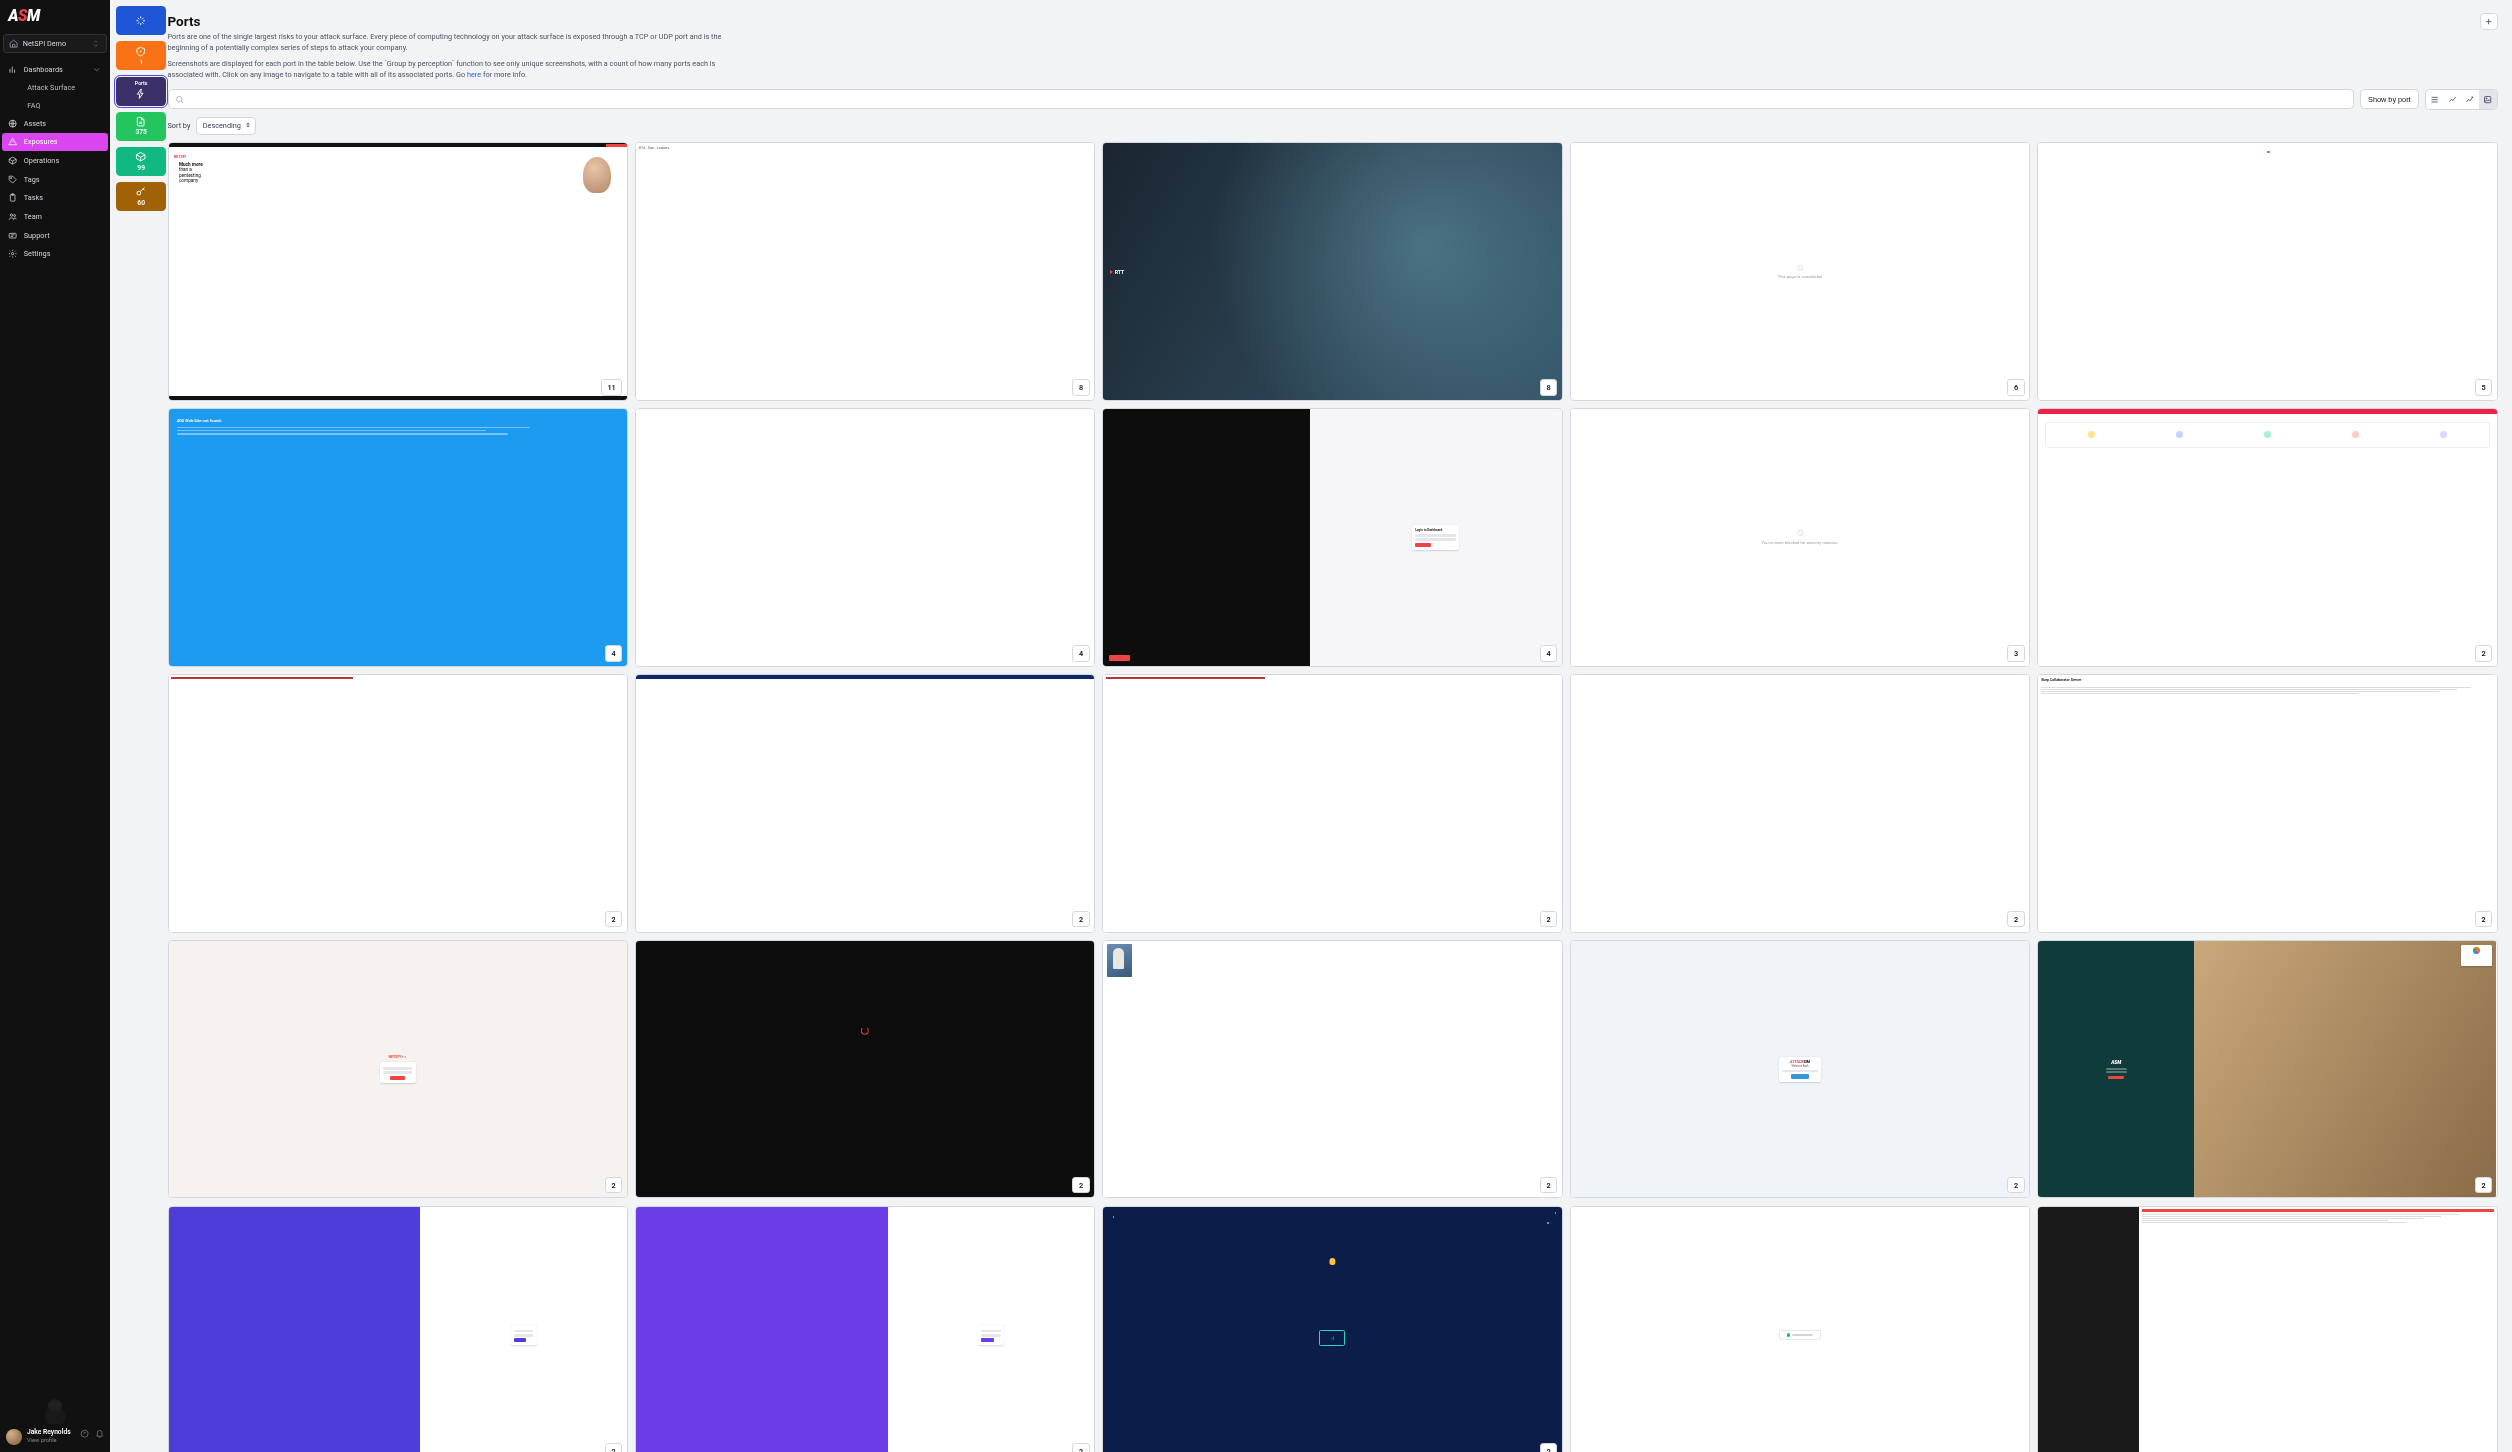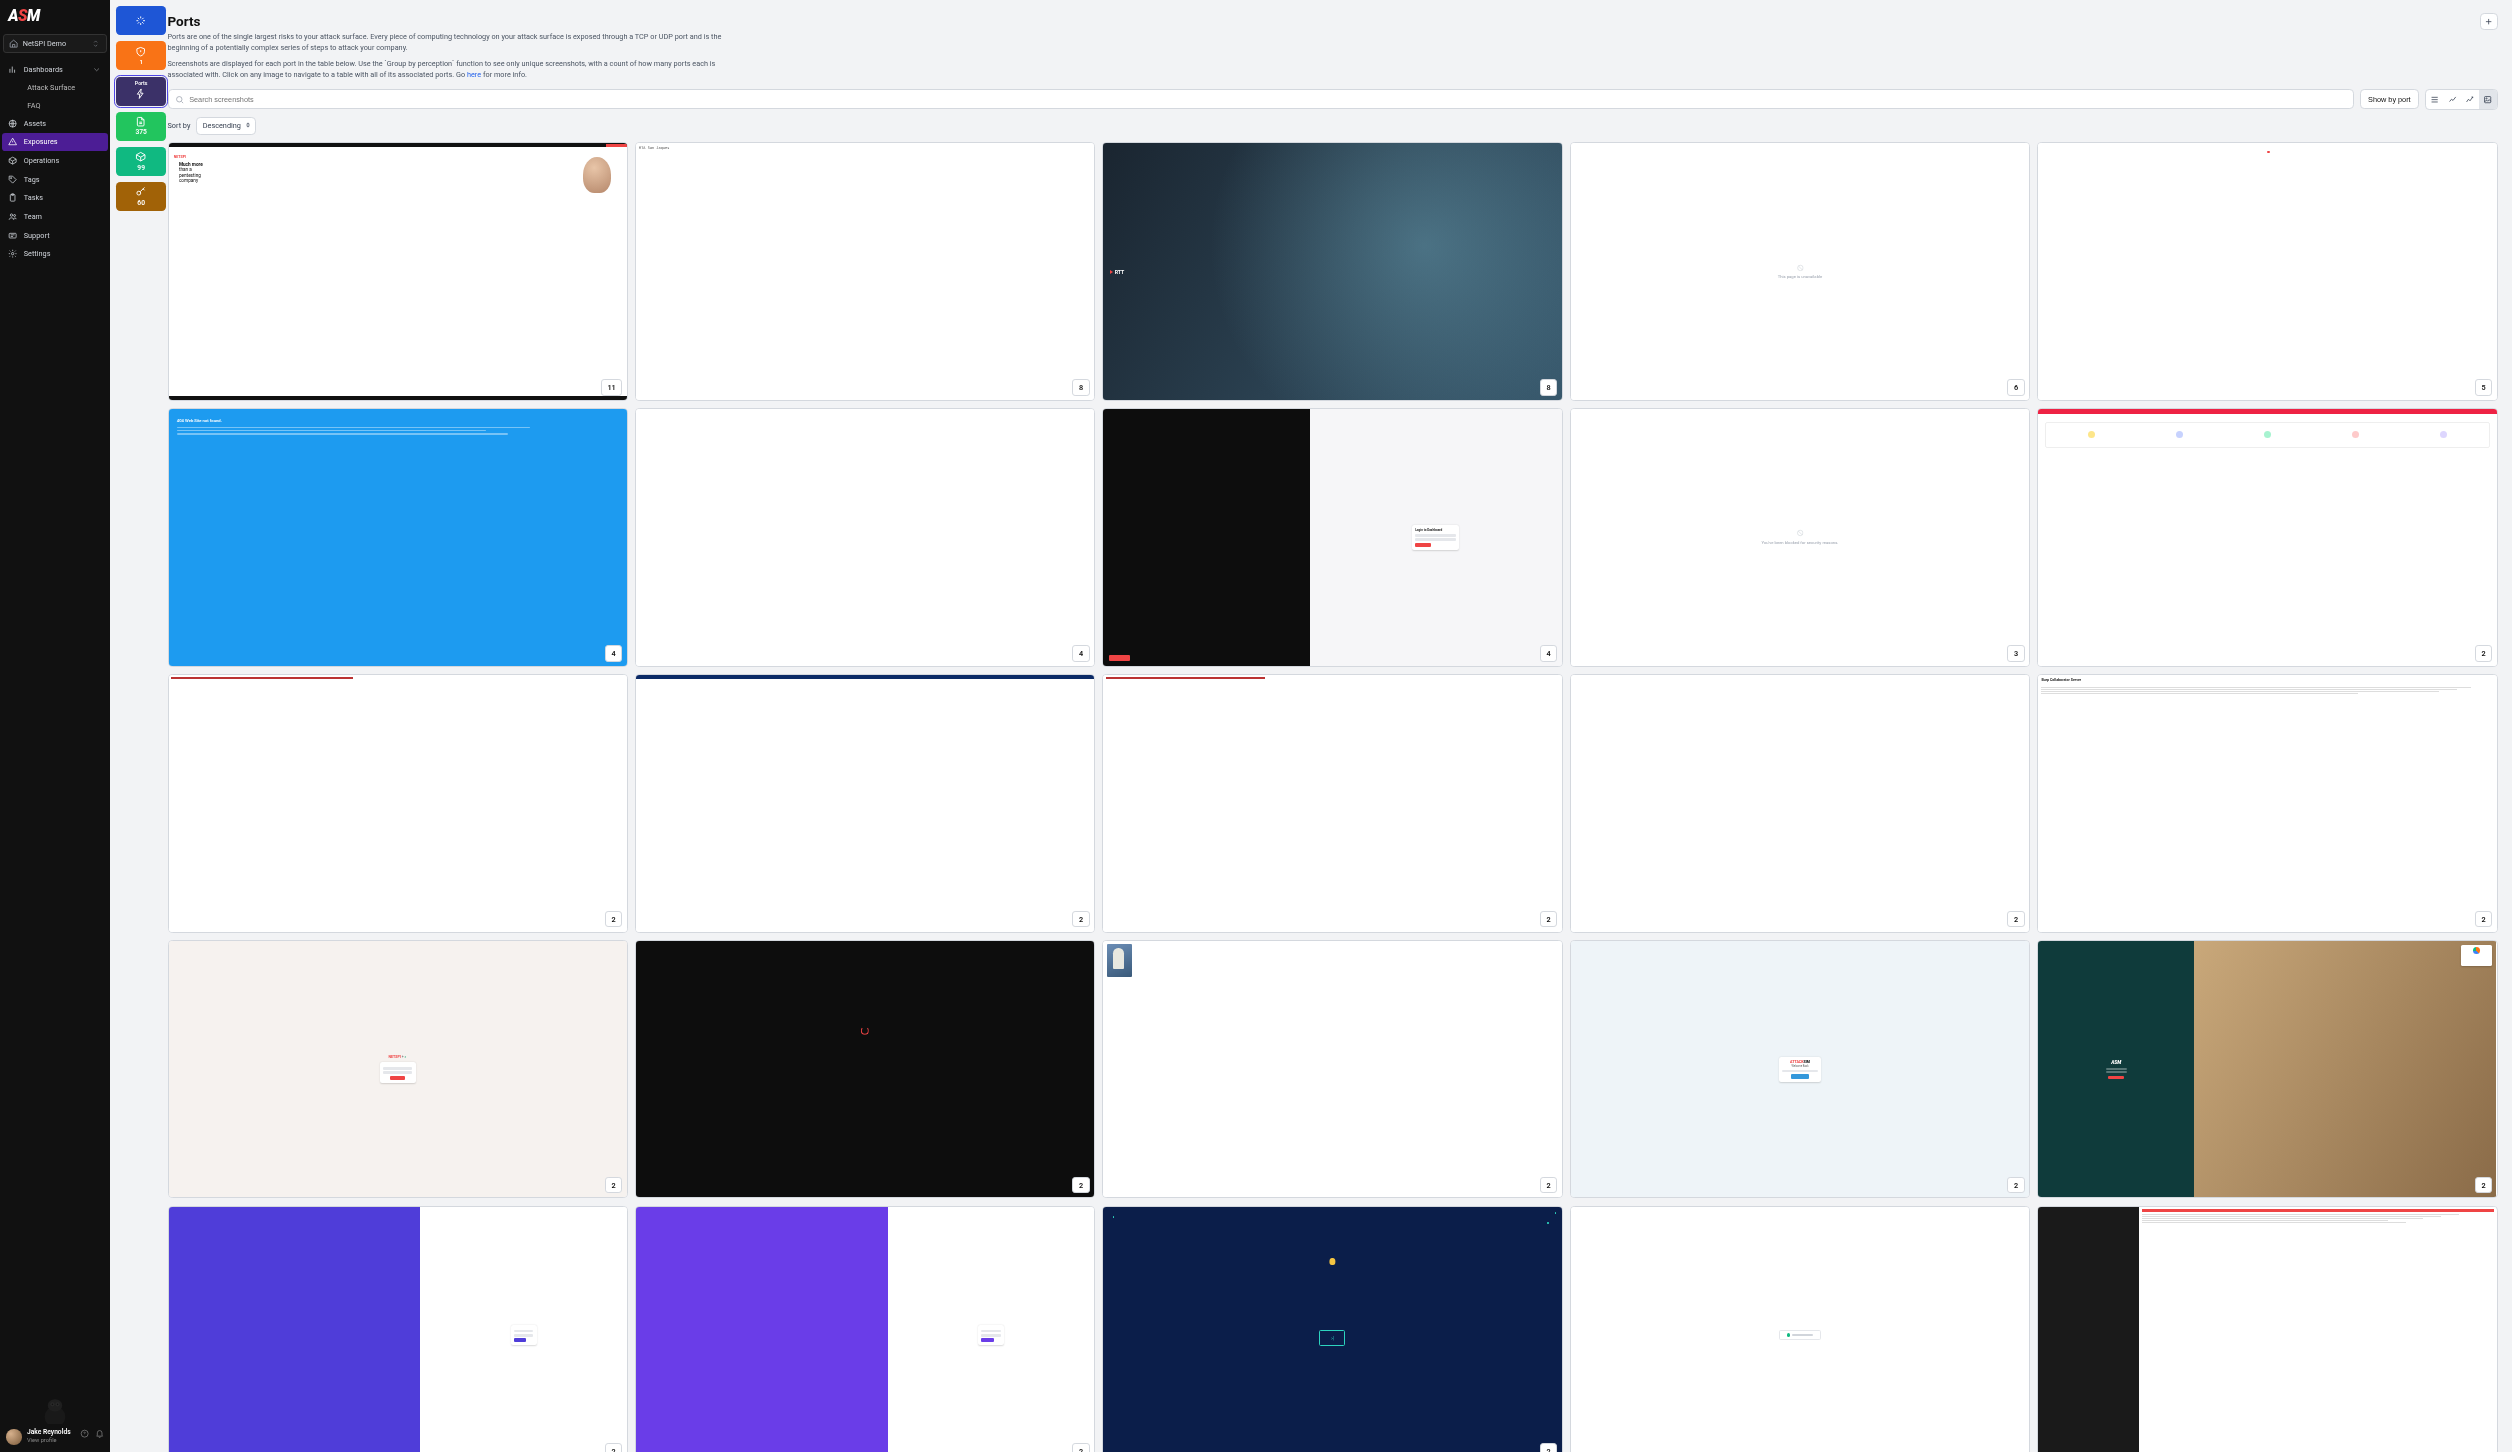--- a/index.html
+++ b/index.html
@@ -47,21 +47,21 @@
   .nav-item {
     display: flex;
     align-items: center;
     gap: 6.2px;
     padding: 4.7px 6.2px;
     border-radius: 3.1px;
     color: #d1d5db;
     cursor: pointer;
     font-size: 7.3px;
   }
-  .nav-item.active { background: #4c1d95; color: #fff; text-align: center; }
+  .nav-item.active { background: #d946ef; color: #fff; text-align: center; }
   .nav-item .chev-right { margin-left: auto; opacity: .6; }
   .nav-sub { padding-left: 20px; font-size: 7px; }
   .nav-sub .nav-item { padding: 4.2px 5.2px; color: #bbb; }
   .sidebar-footer {
     padding: 5.2px 6.2px 7.3px 6.2px;
     display: flex;
     align-items: flex-start;
     gap: 5.2px;
   }
   .avatar {
@@ -409,21 +409,20 @@
           </svg>
       </button>
     </div>
 
     <div class="controls">
       <div class="search">
         <svg class="icon" viewBox="0 0 24 24" fill="none" stroke="#9ca3af" stroke-width="2">
             <circle cx="11" cy="11" r="7"></circle>
             <path d="M21 21l-4.3-4.3"></path>
           </svg>
-        <input type="text" placeholder="Search screenshots" style="">
       </div>
       <button class="btn">Show by port</button>
       <div class="view-toggle">
         <button>
             <svg class="icon" viewBox="0 0 24 24" fill="none" stroke="#374151" stroke-width="2">
               <path d="M4 6h16M4 12h16M4 18h16"></path>
             </svg>
           </button>
         <button>
             <svg class="icon" viewBox="0 0 24 24" fill="none" stroke="#374151" stroke-width="2">

